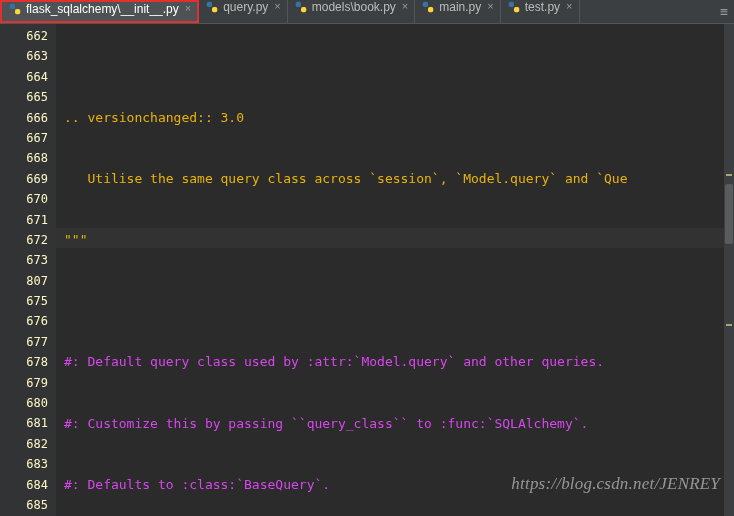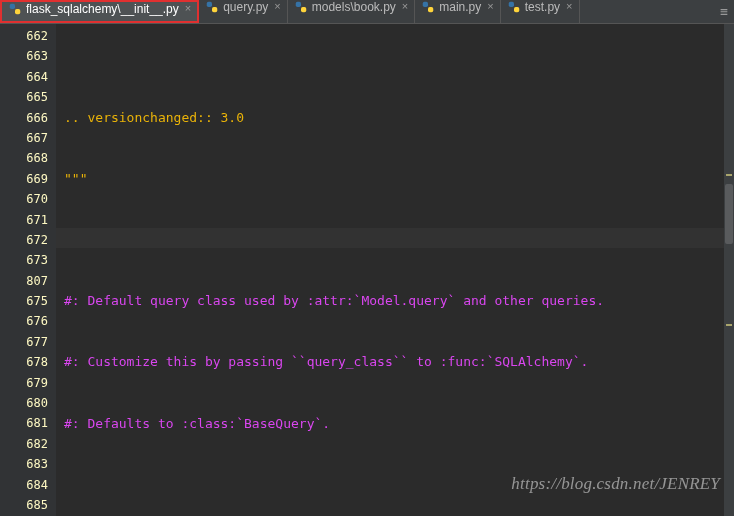--- a/index.html
+++ b/index.html
@@ -191,20 +191,21 @@
       <div>681</div>
       <div>682</div>
       <div>683</div>
       <div>684</div>
       <div>685</div>
     </div>
   <div class="code">
     <div class="hl-line" style="top:204px"></div>
 
     <div class="line"><span class="c-doc">.. versionchanged:: 3.0</span></div>
+    <div class="line"><span class="c-doc">   Utilise the same query class across `session`, `Model.query` and `Que</span></div>
     <div class="line"><span class="c-doc">"""</span></div>
     <div class="line"></div>
     <div class="line"><span class="c-cm">#: Default query class used by :attr:`Model.query` and other queries.</span></div>
     <div class="line"><span class="c-cm">#: Customize this by passing ``query_class`` to :func:`SQLAlchemy`.</span></div>
     <div class="line"><span class="c-cm">#: Defaults to :class:`BaseQuery`.</span></div>
     
     
     
     
     

